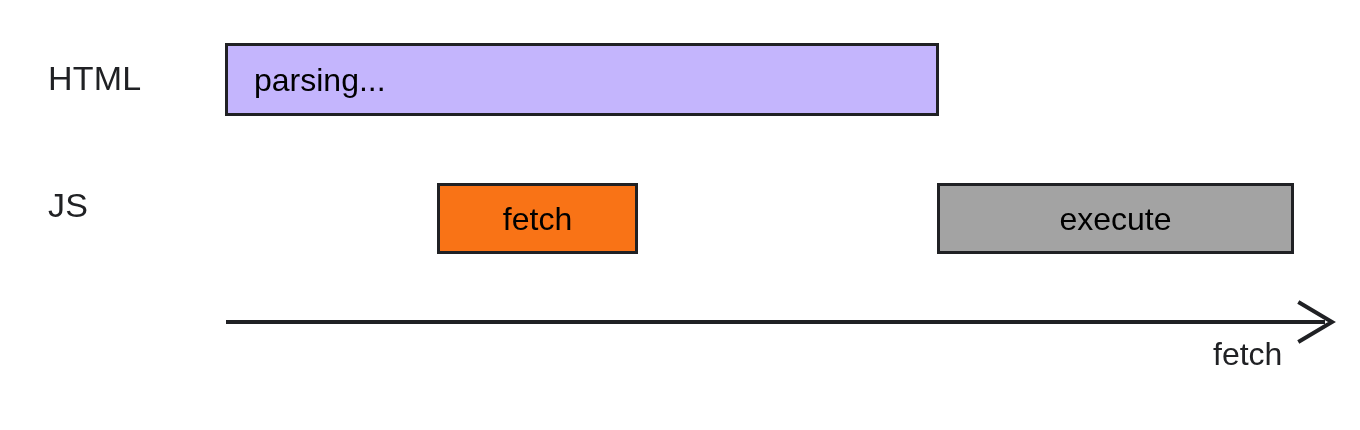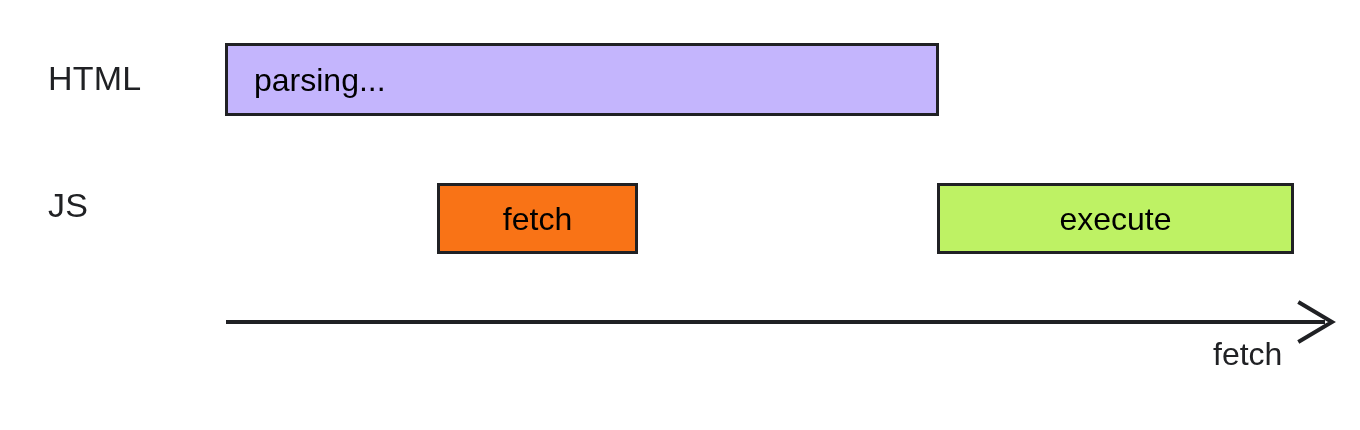--- a/index.html
+++ b/index.html
@@ -103,21 +103,21 @@
   <div id="bar-html-parsing" class="bar" style="background:#c4b5fd;">
     <span class="bar-text">parsing...</span>
   </div>
 
   <div id="label-js" class="row-label">JS</div>
 
   <div id="bar-js-fetch" class="bar" style="background:#f97316;">
     <span class="bar-text">fetch</span>
   </div>
 
-  <div id="bar-js-execute" class="bar" style="background:#bef264;">
+  <div id="bar-js-execute" class="bar" style="background:#a3a3a3;">
     <span class="bar-text">execute</span>
   </div>
 
   <svg id="time-axis" viewBox="0 0 1360 430">
     <line x1="226" y1="322" x2="1325" y2="322" stroke="#202124" stroke-width="4"></line>
     <polyline points="1300,303 1332,322 1300,341" fill="none" stroke="#202124" stroke-width="4" stroke-linecap="square" stroke-linejoin="miter"></polyline>
   </svg>
 
   <div id="axis-label-time">fetch</div>
 

